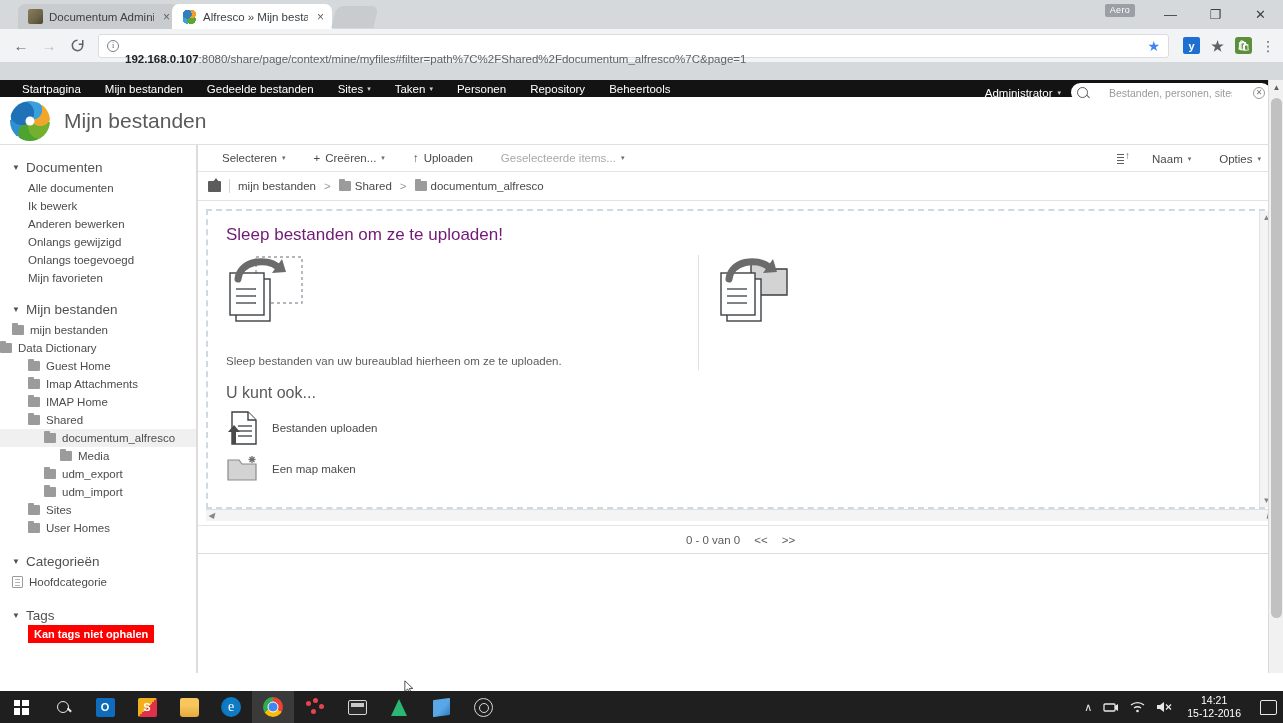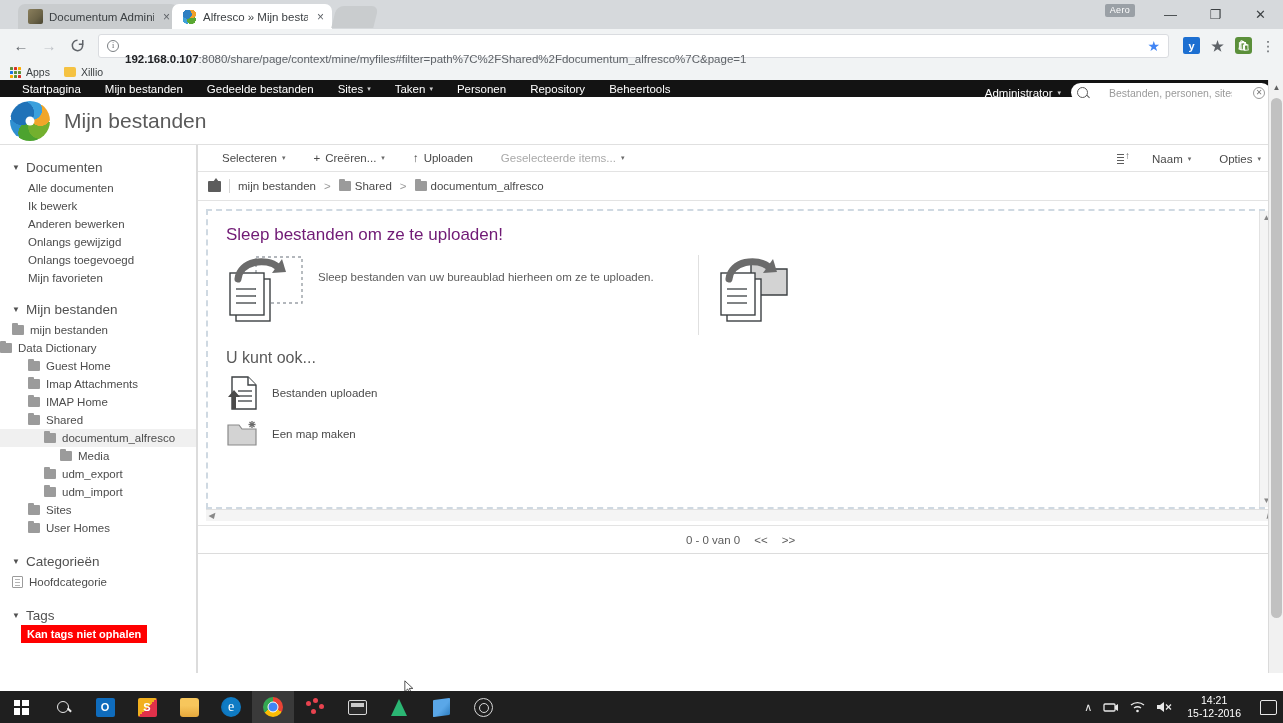--- a/index.html
+++ b/index.html
@@ -119,21 +119,21 @@
   .sidebar { width:197px; flex:0 0 197px; background:#fff; border-right:1px solid #dcdcdc; padding-top:8px; position:relative; }
   .sb-section { font-size:13.5px; color:#515151; padding:7px 0 4px 12px; display:flex; align-items:center; gap:6px; }
   .sb-section .tri { font-size:8px; color:#515151; }
   .sb-link { font-size:11.5px; color:#4c4c4c; padding:3px 0 3px 28px; }
   .sb-tree-item { font-size:11.5px; color:#4c4c4c; padding:3px 0; display:flex; align-items:center; gap:6px; }
   .sb-tree-item.selected { background:#f0f0f0; }
   .folder-ico { width:12px; height:10px; flex:0 0 12px; background:#9b9b9b; border-radius:1px; position:relative; }
   .folder-ico:before { content:""; position:absolute; left:0; top:-2.5px; width:6px; height:3px; background:#9b9b9b; border-radius:1px 1px 0 0; }
   .cat-ico { width:11px; height:12px; flex:0 0 11px; background:#fff; border:1px solid #9b9b9b; border-radius:1px; position:relative; }
   .cat-ico:after { content:""; position:absolute; left:2px; top:2px; right:2px; height:1px; background:#b5b5b5; box-shadow:0 3px 0 #b5b5b5, 0 6px 0 #b5b5b5; }
-  .tag-error { background:#ff0000; color:#fff; font-size:11px; font-weight:bold; padding:3px 6px; margin:2px 0 0 21px; display:inline-block; }
+  .tag-error { background:#ff0000; color:#fff; font-size:11px; font-weight:bold; padding:3px 6px; margin:2px 0 0 28px; display:inline-block; }
 
   
   .content { flex:1; background:#fff; display:flex; flex-direction:column; border-left:1px solid #dcdcdc; }
   .ctoolbar { height:27px; display:flex; align-items:center; padding:0 10px; gap:0; border-bottom:1px solid #e3e3e3; position:relative; }
   .tb-item { font-size:11.5px; color:#4a4a4a; padding:0 14px; display:flex; align-items:center; gap:5px; height:27px; }
   .tb-item.muted { color:#a9a9a9; }
   .tb-caret { font-size:7px; color:#6b6b6b; }
   .tb-right { position:absolute; right:8px; top:0; height:27px; display:flex; align-items:center; }
   .sort-ico { width:13px; height:12px; position:relative; margin-right:8px; }
   .sort-ico:before { content:""; position:absolute; left:0; top:1px; width:7px; height:1px; background:#5c5c5c; box-shadow:0 3px 0 #5c5c5c, 0 6px 0 #5c5c5c, 0 9px 0 #5c5c5c; }
@@ -243,40 +243,20 @@
       <span class="star">★</span>
     </div>
     <div class="ext-icons">
       <span class="ext ext-yandex">y</span>
       <span class="ext ext-star2">★</span>
       <span class="ext ext-bag">🛍</span>
       <span class="kebab">⋮</span>
     </div>
   </div>
 
-  <div class="bookmarks">
-    <div class="bm">
-      <span class="apps-grid">
-          <i></i>
-          <i></i>
-          <i></i>
-          <i></i>
-          <i></i>
-          <i></i>
-          <i></i>
-          <i></i>
-          <i></i>
-        </span>
-      <span>Apps</span>
-    </div>
-    <div class="bm">
-      <span class="bm-folder"></span>
-      <span>Xillio</span>
-    </div>
-  </div>
 
   <div class="viewport">
 
     <div class="alf-nav">
       <div class="navitem">
           <span>Startpagina</span>
         </div>
       <div class="navitem">
           <span>Mijn bestanden</span>
         </div>
@@ -450,21 +430,21 @@
           <span class="bc-chev">&gt;</span>
           <span class="bc-crumb">
             <span class="folder-ico"></span>
             <span>documentum_alfresco</span>
           </span>
         </div>
 
         <div class="dropzone">
           <div class="dz-h">Sleep bestanden om ze te uploaden!</div>
           <div class="dz-cols">
-            <div class="dz-col" style="width:490px;">
+            <div class="dz-col" style="width:490px;flex-direction:column;">
               <svg width="78" height="70" viewBox="0 0 78 70">
                 <rect x="30" y="2" width="46" height="46" fill="none" stroke="#9aa0a6" stroke-width="1.4" stroke-dasharray="3,3"></rect>
                 <rect x="10" y="24" width="34" height="42" fill="#fff" stroke="#3c4043" stroke-width="1.4"></rect>
                 <rect x="4" y="18" width="34" height="42" fill="#fff" stroke="#3c4043" stroke-width="1.4"></rect>
                 <line x1="10" y1="34" x2="30" y2="34" stroke="#3c4043" stroke-width="1.3"></line>
                 <line x1="10" y1="41" x2="30" y2="41" stroke="#3c4043" stroke-width="1.3"></line>
                 <line x1="10" y1="48" x2="30" y2="48" stroke="#3c4043" stroke-width="1.3"></line>
                 <path d="M12 24 C14 6 40 2 52 12" fill="none" stroke="#6b6b6b" stroke-width="7" stroke-linecap="round"></path>
                 <path d="M56 4 L60 17 L46 18 Z" fill="#6b6b6b"></path>
               </svg>

